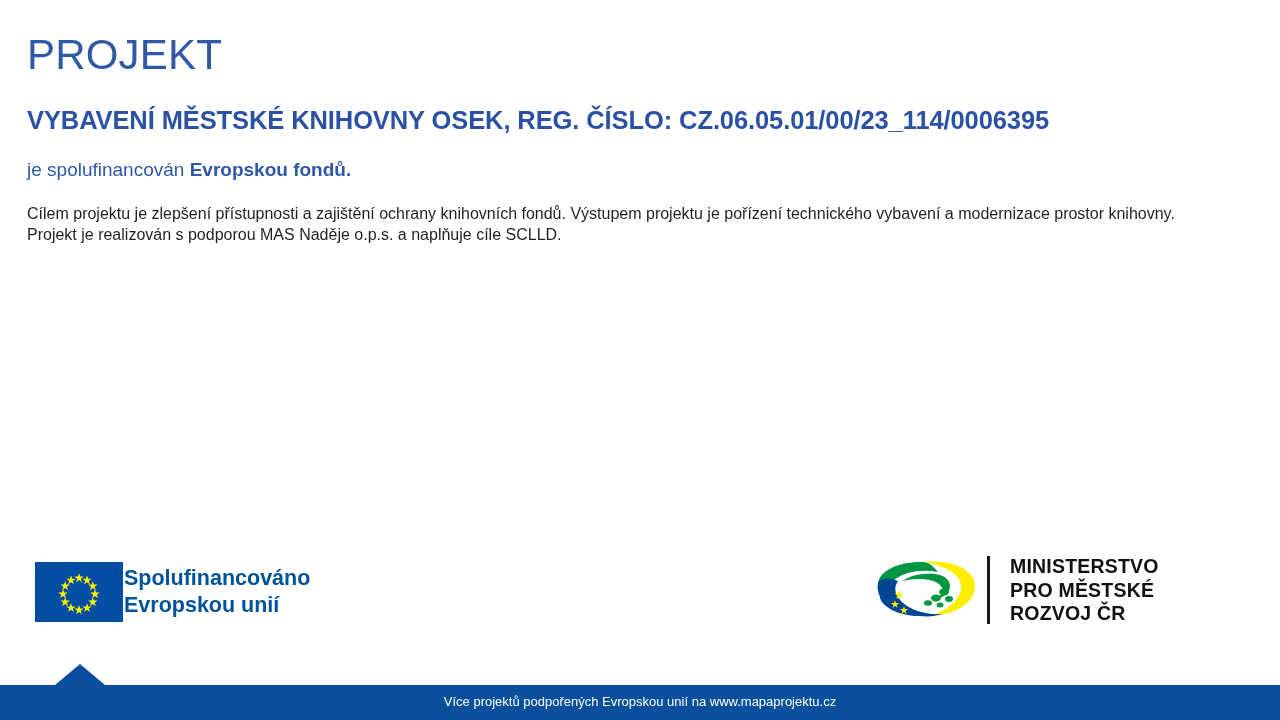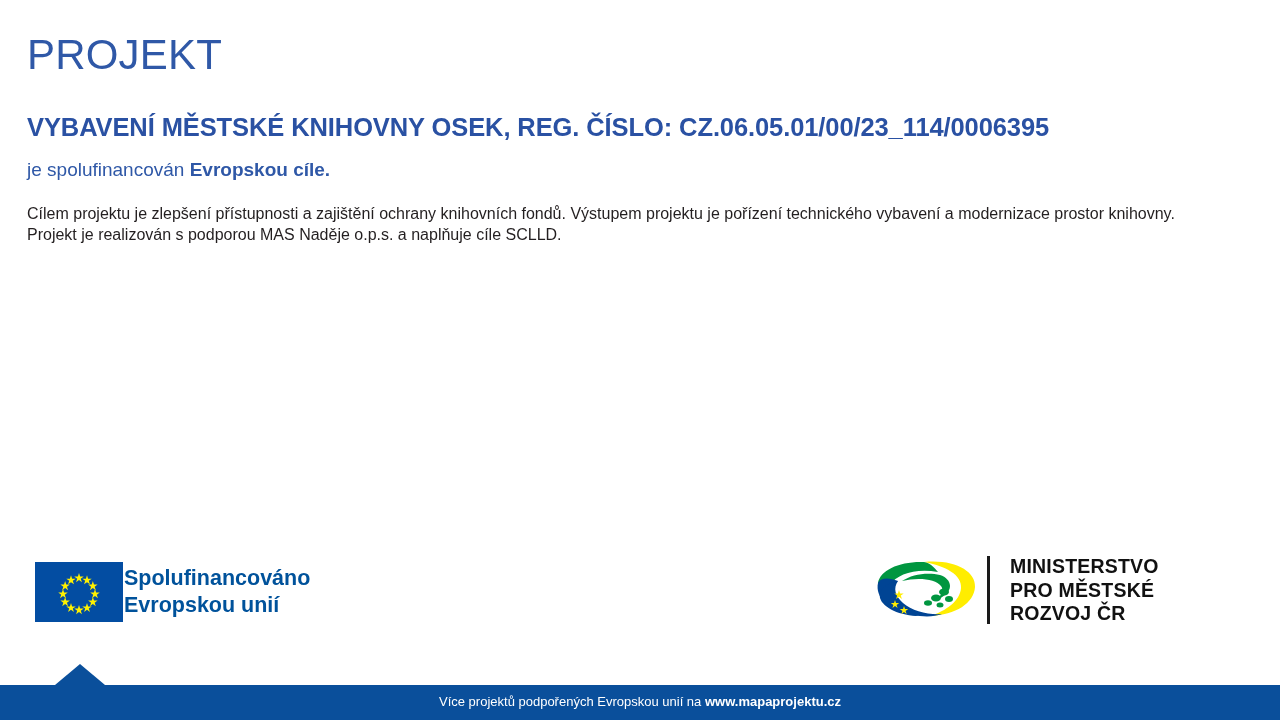--- a/index.html
+++ b/index.html
@@ -30,21 +30,21 @@
     font-weight: 400;
     letter-spacing: 0.2px;
     color: #2f58a7;
     line-height: 46px;
     white-space: nowrap;
   }
 
   .main-heading {
     position: absolute;
     left: 27px;
-    top: 112px;
+    top: 105px;
     font-size: 25.5px;
     font-weight: bold;
     color: #2a51a3;
     line-height: 31px;
     letter-spacing: -0.1px;
     white-space: nowrap;
   }
 
   .subheading {
     position: absolute;
@@ -159,35 +159,35 @@
     left: 0;
     right: 0;
     top: 691px;
     text-align: center;
     color: #ffffff;
     font-size: 13px;
     font-weight: 400;
     line-height: 22px;
   }
   .footer-text b {
-    font-weight: bold;
+    font-weight: normal;
     margin-top: 28px;
   }
 </style>
 </head>
 <body>
 
 <div class="slide">
 
   <div class="kicker">PROJEKT</div>
 
   <div class="main-heading">VYBAVENÍ MĚSTSKÉ KNIHOVNY OSEK, REG. ČÍSLO: CZ.06.05.01/00/23_114/0006395</div>
 
   <div class="subheading">
-    <span>je spolufinancován </span><b>Evropskou cíle.</b>
+    <span>je spolufinancován </span><b>Evropskou fondů.</b>
   </div>
 
   <div class="body-text">Cílem projektu je zlepšení přístupnosti a zajištění ochrany knihovních fondů. Výstupem projektu je pořízení technického vybavení a modernizace prostor knihovny. Projekt je realizován s podporou MAS Naděje o.p.s. a naplňuje cíle SCLLD.</div>
 
   <div class="eu-logo">
     <div class="eu-flag">
       <svg viewBox="0 0 88 60" xmlns="http://www.w3.org/2000/svg">
         <rect x="0" y="0" width="88" height="60" fill="#034DA2"></rect>
         <g fill="#FFF100">
 

